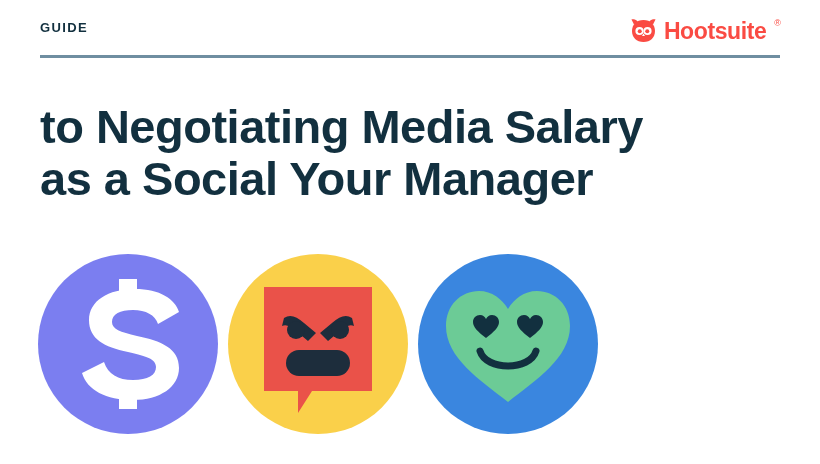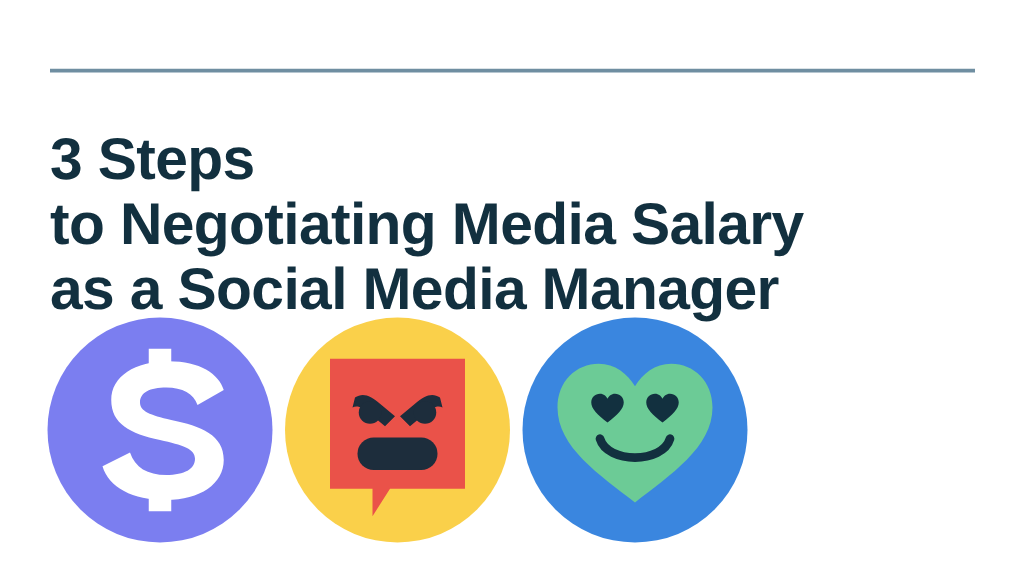--- a/index.html
+++ b/index.html
@@ -128,27 +128,51 @@
     width: 180px;
     height: 180px;
     display: block;
   }
 </style>
 </head>
 <body>
 
 <div class="page">
 
+  <div class="header">
+
+    <div class="kicker">GUIDE</div>
+
+    <div class="logo">
+      <span>
+        <svg class="logo-owl" viewBox="0 0 54 50" xmlns="http://www.w3.org/2000/svg">
+
+          <path d="M3 3 C3 3, 11 1, 16 8 L8 13 Z" fill="#fa4b43"></path>
+          <path d="M51 3 C51 3, 43 1, 38 8 L46 13 Z" fill="#fa4b43"></path>
+
+          <path d="M27 4 C41 4, 50 13, 50 26 C50 39, 41 48, 27 48 C13 48, 4 39, 4 26 C4 13, 13 4, 27 4 Z" fill="#fa4b43"></path>
+
+          <circle cx="19" cy="26" r="8.2" fill="#ffffff"></circle>
+          <circle cx="35" cy="26" r="8.2" fill="#ffffff"></circle>
+          <circle cx="19.5" cy="26.5" r="4" fill="#fa4b43"></circle>
+          <circle cx="34.5" cy="26.5" r="4" fill="#fa4b43"></circle>
+
+          <path d="M27 31 L30 36 L24 36 Z" fill="#ffffff"></path>
+        </svg>
+      </span>
+      <span class="logo-word">Hootsuite</span>
+      <span class="logo-reg">®</span>
+    </div>
+  </div>
 
   <div class="divider"></div>
 
   <h1 class="title">
-    <span class="title-line">3 Steps</span>
     <span class="title-line">to Negotiating Media Salary</span>
-    <span class="title-line">as a Social Media Manager</span>
+    <span class="title-line">as a Social Your Manager</span>
   </h1>
 
   <div class="icons">
 
     <div class="icon-circle c1">
       <svg viewBox="0 0 180 180" xmlns="http://www.w3.org/2000/svg">
         <path d="M81 25 h18 v16 h-18 z" fill="#ffffff"></path>
         <path d="M81 138 h18 v17 h-18 z" fill="#ffffff"></path>
         <path d="M97 35
                  C122 35, 137 45, 141 58

